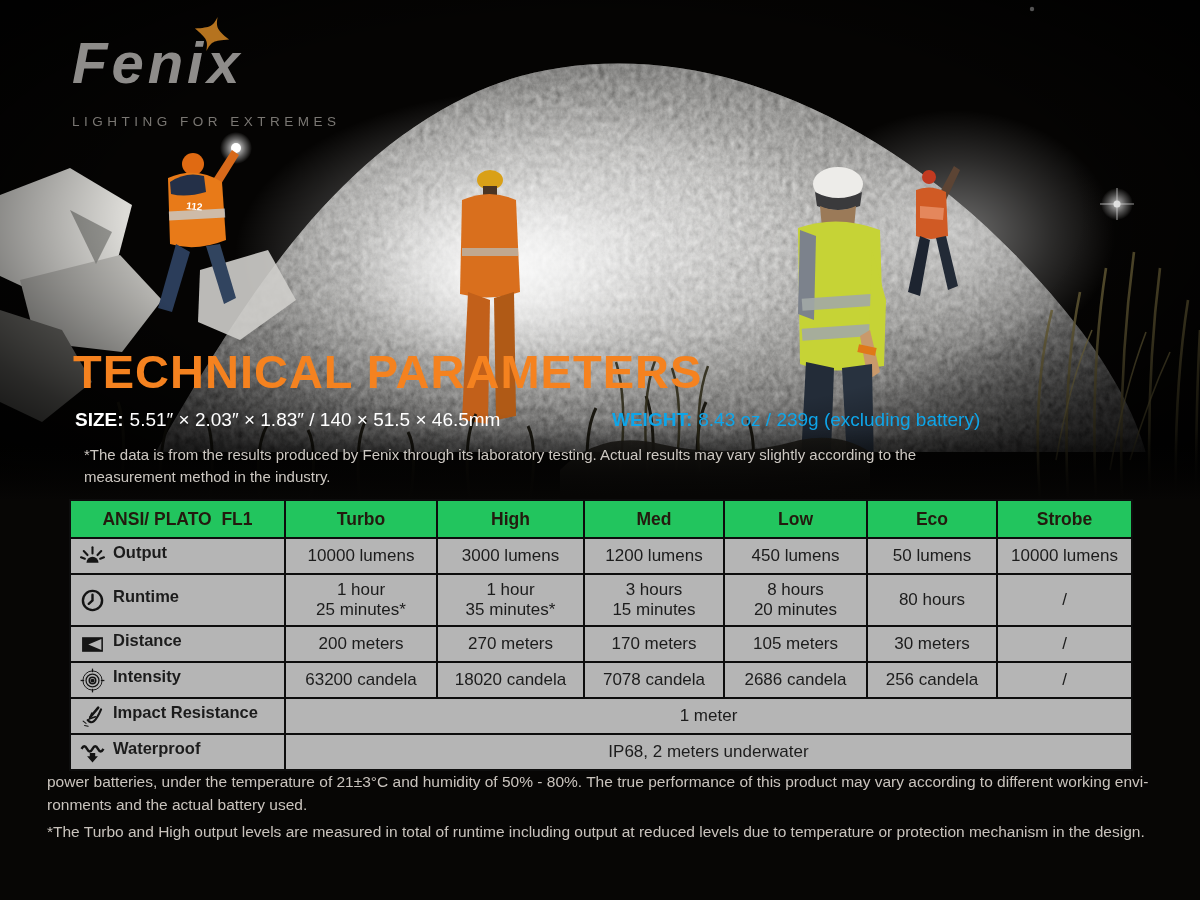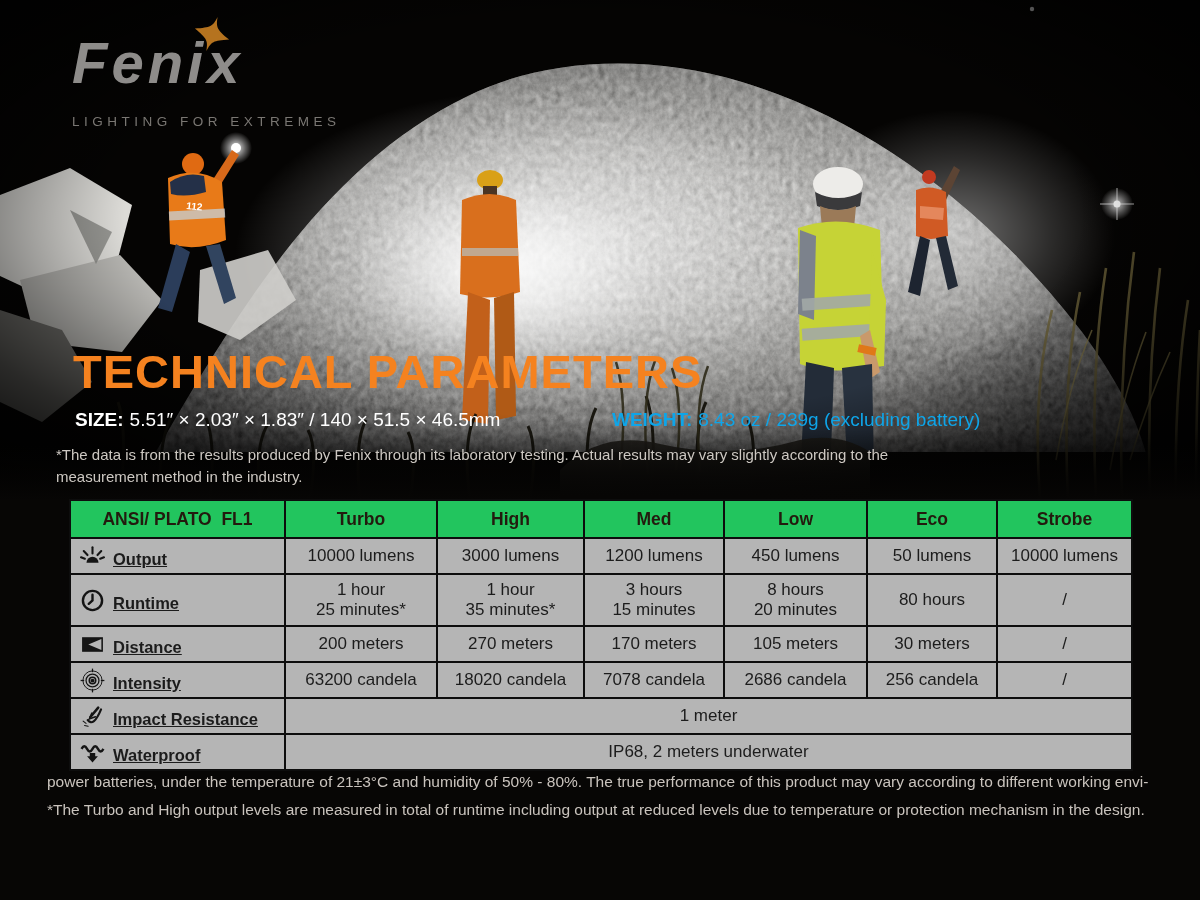--- a/index.html
+++ b/index.html
@@ -20,39 +20,39 @@
   .logo-tag{margin-top:22px;font-size:13.5px;color:#7a7773;letter-spacing:4.5px;}
   
   .title{
     position:absolute;left:73px;top:344px;z-index:4;
     font-size:47px;font-weight:bold;letter-spacing:1px;color:#f5821f;
   }
   .sizeline{position:absolute;left:75px;top:409px;z-index:4;color:#ffffff;font-size:19px;}
   .weightline{position:absolute;left:612px;top:409px;z-index:4;color:#0ea5e9;font-size:19px;}
   .lbl{font-weight:bold;margin-right:6px;}
   .disclaimer{
-    position:absolute;left:56px;top:444px;z-index:4;width:990px;
+    position:absolute;left:84px;top:444px;z-index:4;width:990px;
     font-size:15px;line-height:22px;color:#cdc8c2;
   }
   
   .spec-table{
     position:absolute;left:69px;top:499px;z-index:4;
     border-collapse:collapse;table-layout:fixed;background:#0d0d0d;
   }
   .spec-table th,.spec-table td{border:2px solid #0d0d0d;}
   .spec-table th{
     background:#22c55e;color:#231a0e;font-size:17.5px;font-weight:bold;
     height:36px;white-space:pre;padding:0 2px;text-align:center;
   }
   .spec-table td{
     background:#b5b5b5;color:#1c1c1c;font-size:17px;text-align:center;
     padding:5px 3px;white-space:pre-line;line-height:1.18;
   }
   .spec-table td.label-cell{padding:4px 4px 4px 8px;}
-  .label-wrap{display:flex;align-items:flex-end;gap:8px;text-decoration:underline;}
+  .label-wrap{display:flex;align-items:flex-start;gap:8px;}
   .spec-icon{display:inline-flex;width:26px;height:26px;flex:0 0 26px;align-items:center;justify-content:center;}
   .spec-label-text{font-weight:bold;font-size:16.5px;white-space:nowrap;}
   
   .notes{
     position:absolute;left:47px;top:771px;z-index:4;width:1112px;
     font-size:15.5px;line-height:22.5px;color:#c9c3bd;
   }
   .notes .note-line{white-space:nowrap;}
   .notes .star-note{margin-top:5px;white-space:nowrap;}
 </style>
@@ -315,15 +315,16 @@
                 <path d="M9.4 12.5 h5.2 v3 h2.6 L12 21.5 L6.8 15.5 h2.6 Z" fill="#141414"></path>
               </svg></span><span class="spec-label-text">Waterproof</span></div></td>
         <td colspan="6">IP68, 2 meters underwater</td>
       </tr>
     </tbody>
 </table>
 
 <div class="notes">
   <div id="noteMain">
       <div class="note-line">power batteries, under the temperature of 21±3°C and humidity of 50% - 80%. The true performance of this product may vary according to different working envi-</div>
+      <div class="note-line">ronments and the actual battery used.</div>
     </div>
   <div class="star-note">*The Turbo and High output levels are measured in total of runtime including output at reduced levels due to temperature or protection mechanism in the design.</div>
 </div>
 
 </body></html>

